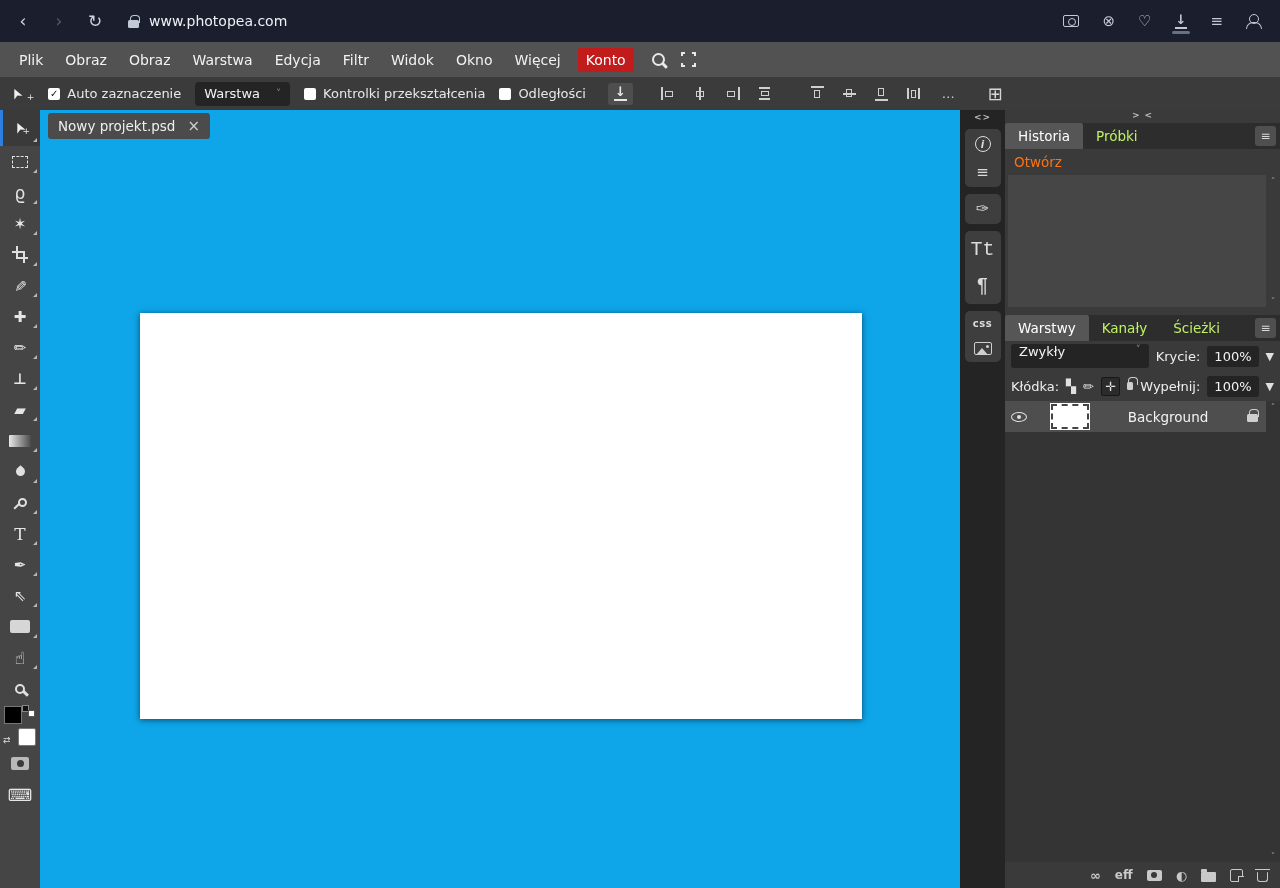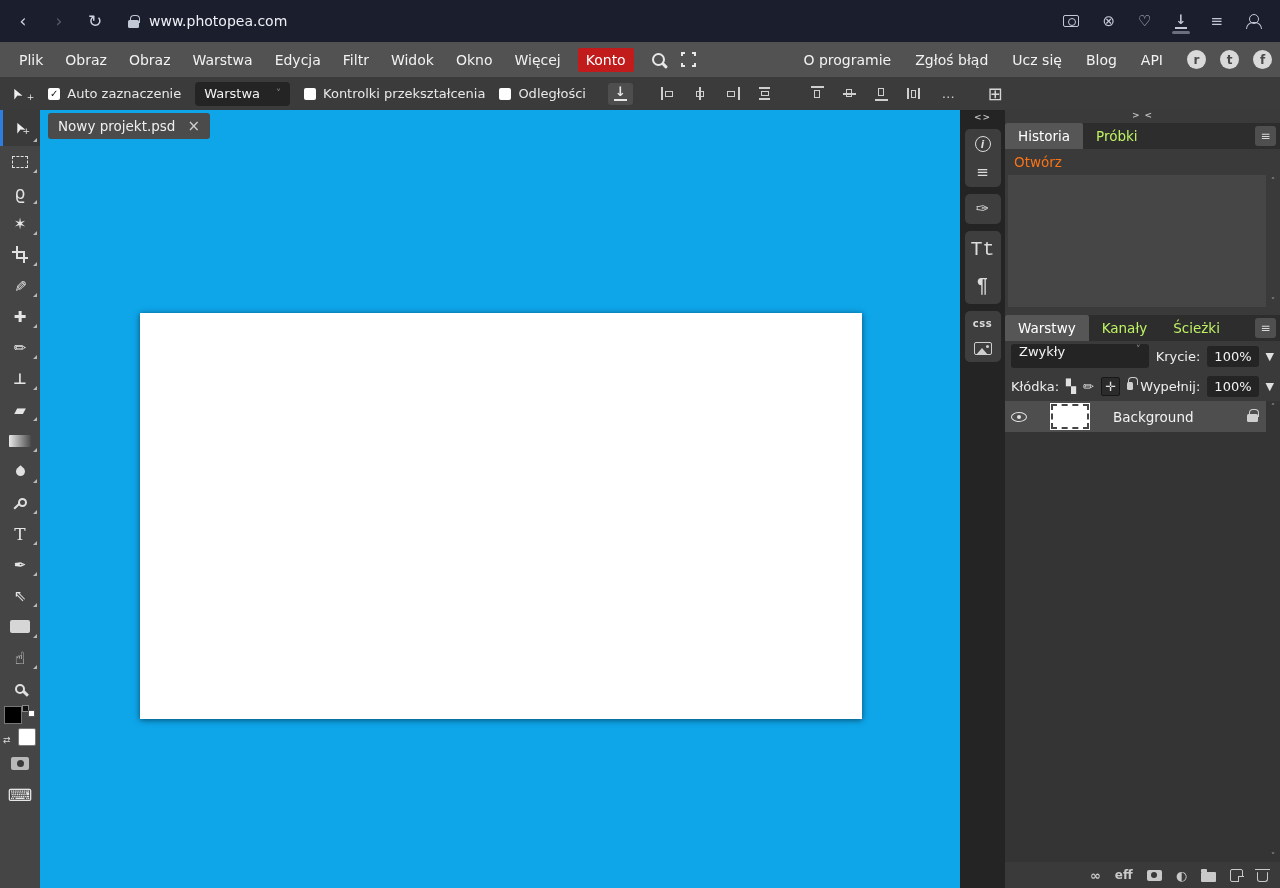--- a/index.html
+++ b/index.html
@@ -151,21 +151,21 @@
     font-size:13px;height:30px;flex:none;}
   .blend-dd{background:#242424;border-radius:3px;height:24px;width:148px;display:flex;align-items:flex-start;
     justify-content:space-between;padding:0 8px;color:#f2f2f2;}
   .valbox{background:#242424;border-radius:3px;padding:3px 7px;color:#f2f2f2;}
   .caret{color:#e0e0e0;font-size:11px;}
   .lk{font-size:13px;color:#e0e0e0;line-height:1;}
   .lk.boxed{border:1px solid #171717;background:#2b2b2b;border-radius:2px;padding:2px 3px;}
 
   .layers-list{flex:1;background:#343434;position:relative;}
   .layer-row{height:31px;background:#4e4e4e;display:flex;align-items:center;gap:24px;padding:0 8px 0 6px;
-    margin-right:14px;}
+    margin-right:14px;text-align:center;}
   .i-eye{width:16px;height:10px;border:1.5px solid #e0e0e0;border-radius:70% 70%;position:relative;flex:none;}
   .i-eye::after{content:"";position:absolute;left:50%;top:50%;width:4px;height:4px;margin:-2px 0 0 -2px;
     background:#e0e0e0;border-radius:50%;}
   .thumb{width:38px;height:25px;background:#fff;border:2px dashed #444;outline:1px solid #fff;flex:none;}
   .layer-name{font-size:13.5px;color:#f3f3f3;flex:1;}
   .layers-scroll{position:absolute;right:0;top:0;bottom:0;width:14px;display:flex;flex-direction:column;
     justify-content:space-between;align-items:center;color:#9a9a9a;font-size:9px;padding:1px 0;}
 
   .layers-bottom{height:26px;background:#3a3a3a;display:flex;align-items:center;justify-content:flex-end;
     gap:14px;padding:0 12px;color:#c9c9c9;flex:none;}
@@ -213,30 +213,20 @@
   <span class="menu-item">Obraz</span>
   <span class="menu-item">Warstwa</span>
   <span class="menu-item">Edycja</span>
   <span class="menu-item">Filtr</span>
   <span class="menu-item">Widok</span>
   <span class="menu-item">Okno</span>
   <span class="menu-item">Więcej</span>
   <span class="menu-account">Konto</span>
   <span class="i-mag" style="width:13px;height:13px;margin-left:12px;"></span>
   <span class="i-fs"></span>
-  <div class="mb-right">
-    <span class="menu-item">O programie</span>
-    <span class="menu-item">Zgłoś błąd</span>
-    <span class="menu-item">Ucz się</span>
-    <span class="menu-item">Blog</span>
-    <span class="menu-item">API</span>
-    <span class="soc">r</span>
-    <span class="soc">t</span>
-    <span class="soc">f</span>
-  </div>
 </div>
 
 <div class="options-bar">
   <div class="opt-group">
     <span class="cursor-ic">➤</span>
       <span class="cursor-plus">+</span>
   </div>
   <div class="opt-group">
     <span class="cb">✓</span>
     <span>Auto zaznaczenie</span>

